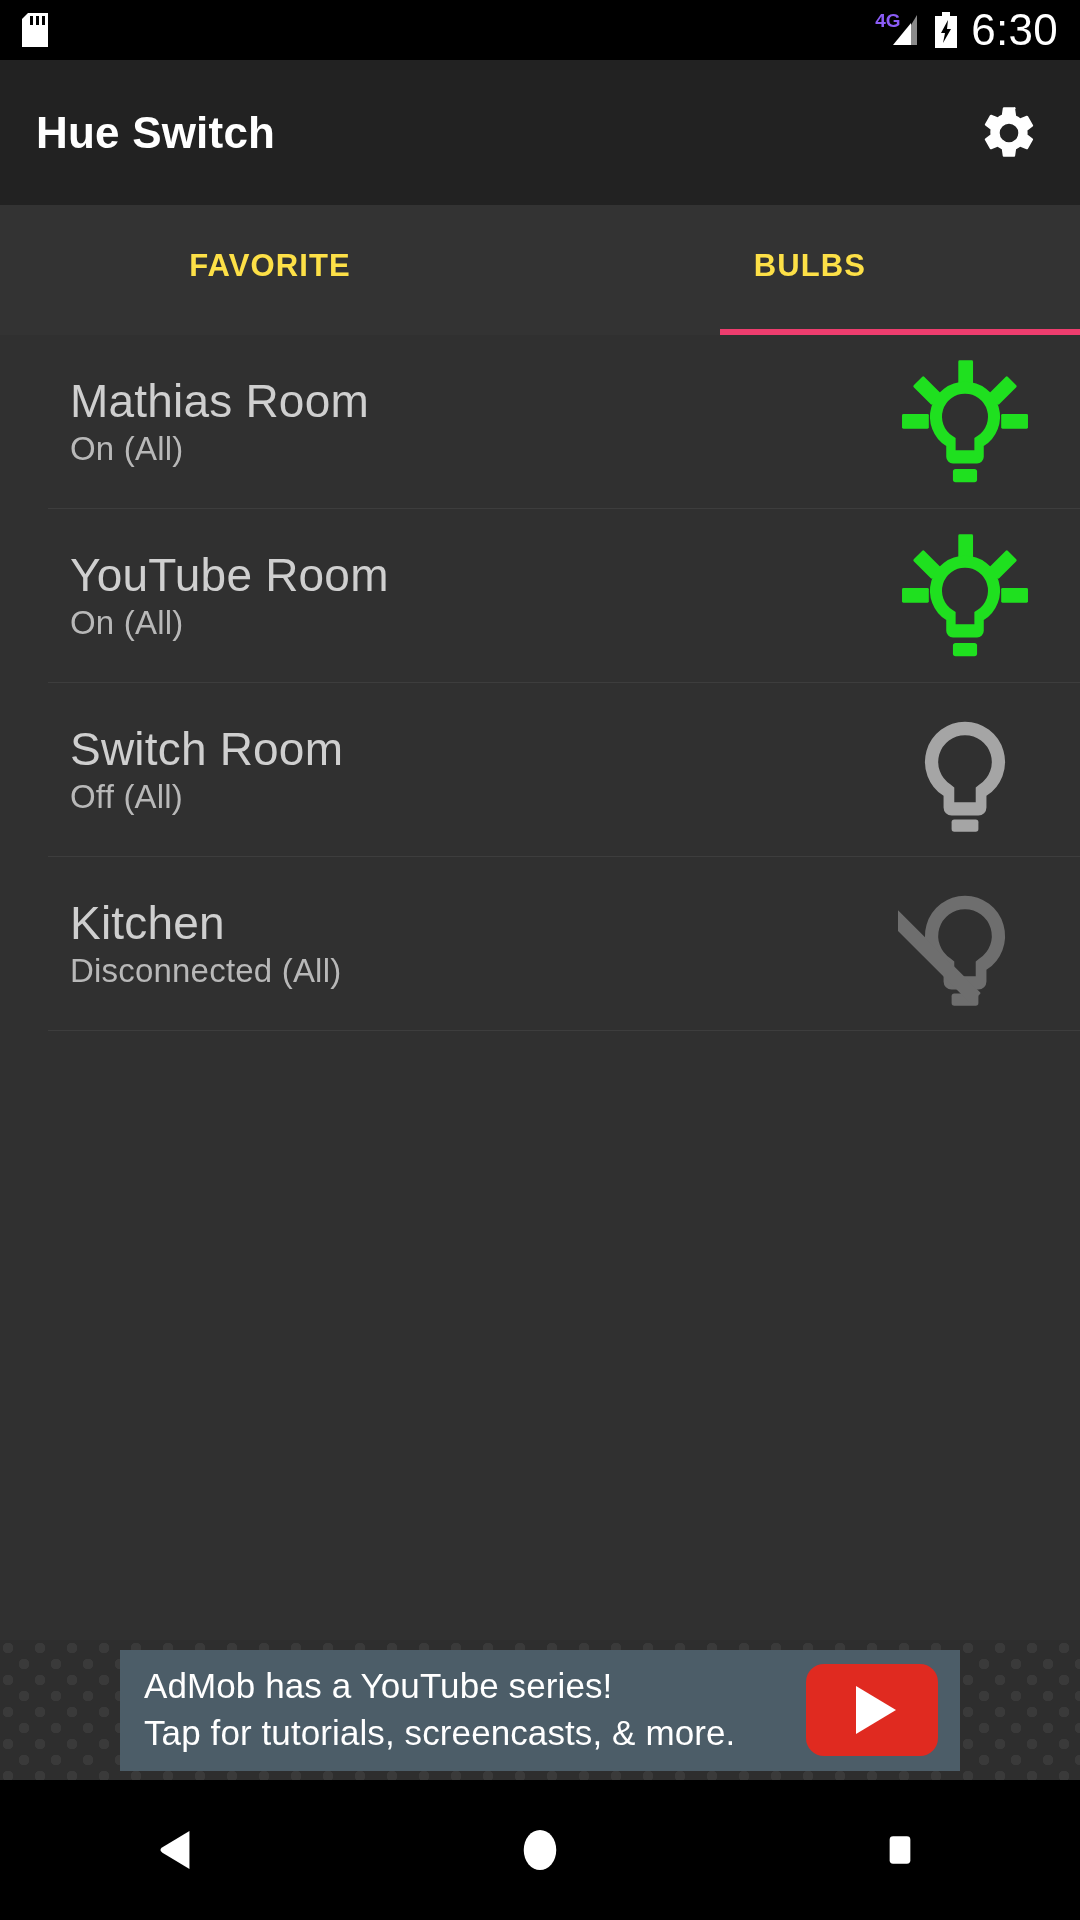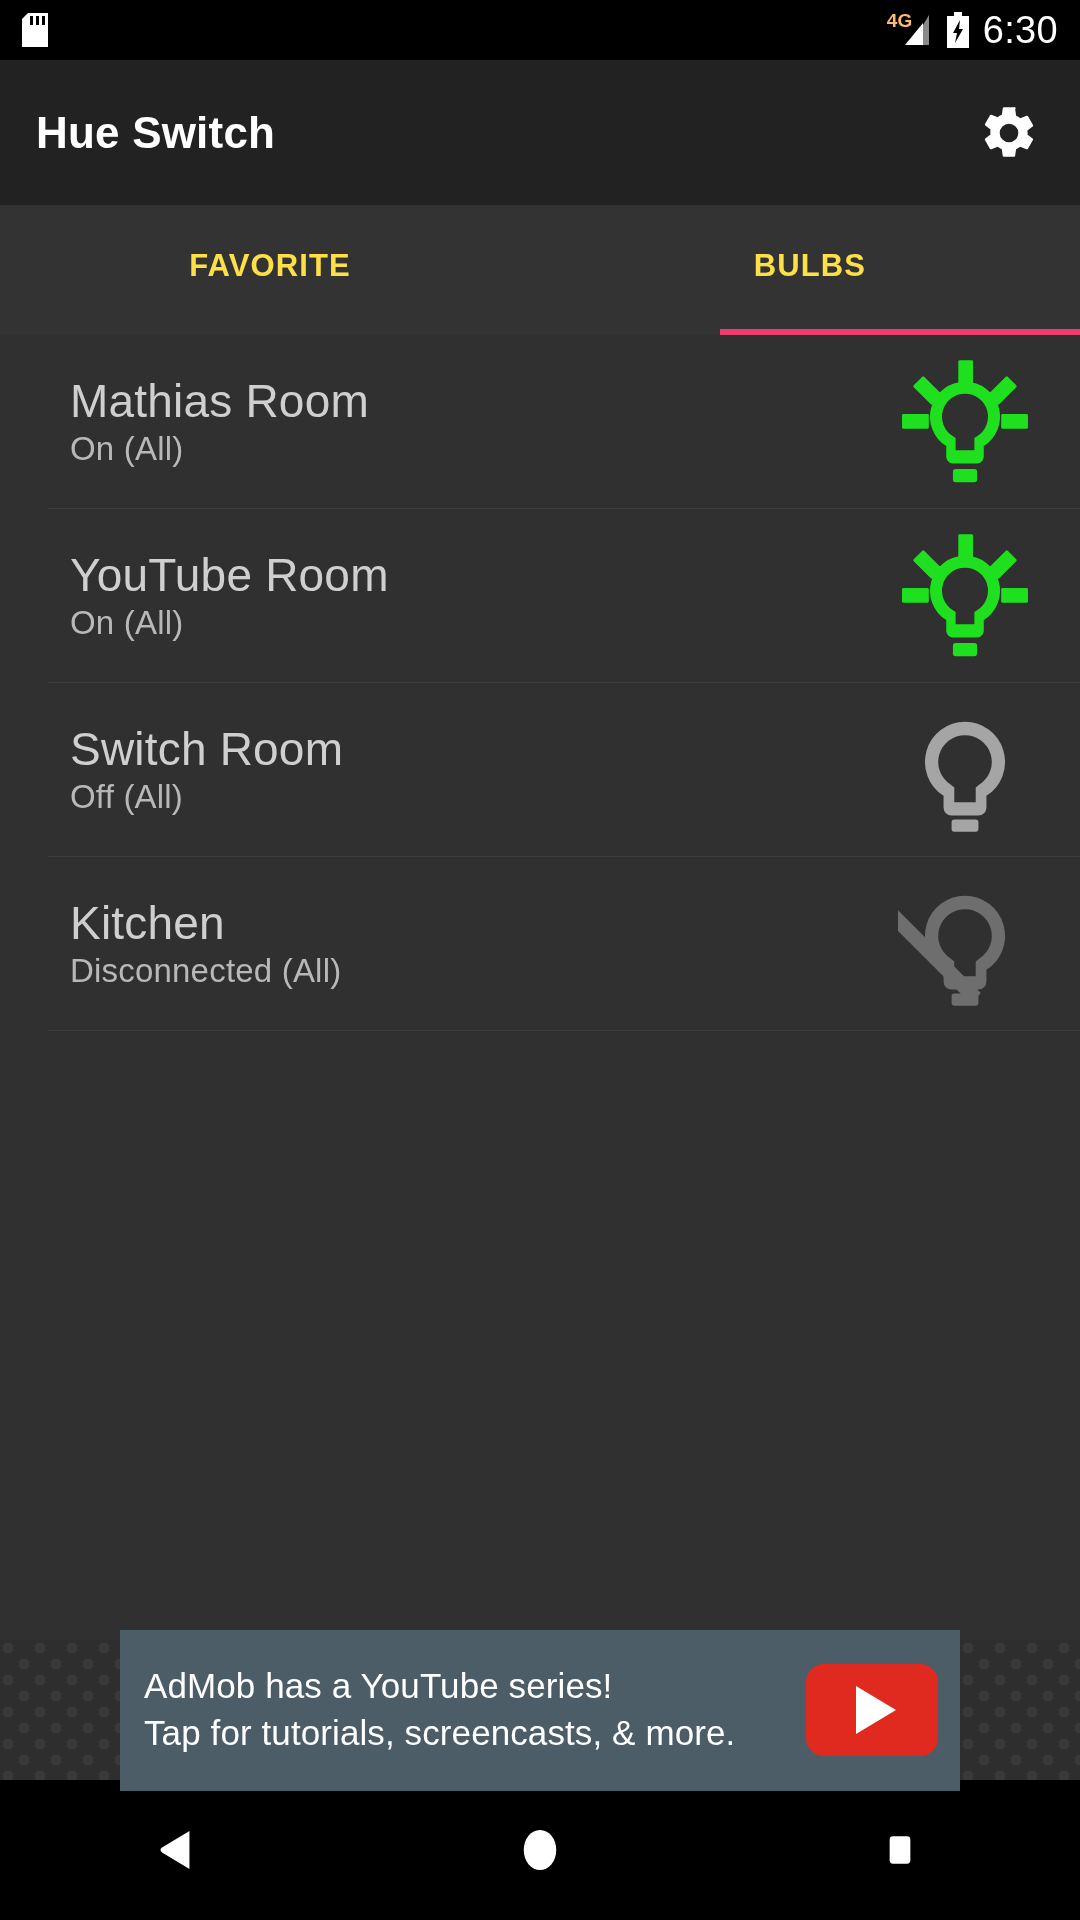--- a/index.html
+++ b/index.html
@@ -12,24 +12,24 @@
   #app { position:relative; width:1080px; height:1920px; display:flex; flex-direction:column; }
 
   
   .statusbar {
     height:60px; background:#000; flex:0 0 60px;
     display:flex; align-items:center; padding:0 22px;
     color:#fff;
   }
   .sb-left { display:flex; align-items:center; gap:10px; }
   .sb-right { margin-left:auto; display:flex; align-items:center; gap:12px; }
-  .sb-time { font-size:38px; font-weight:400; letter-spacing:.3px; color:#fff; line-height:1; }
+  .sb-time { font-size:44px; font-weight:400; letter-spacing:.3px; color:#fff; line-height:1; }
   .sd-icon { width:26px; height:34px; position:relative; }
   .signal-wrap { position:relative; width:44px; height:34px; display:flex; align-items:flex-end; }
-  .net-label { position:absolute; left:-2px; top:-2px; font-size:19px; font-weight:700; color:#fdba74; line-height:1;text-align:center; }
+  .net-label { position:absolute; left:-2px; top:-2px; font-size:19px; font-weight:700; color:#8b5cf6; line-height:1;text-align:center; }
   .batt { width:26px; height:36px; position:relative; }
 
   
   .toolbar {
     flex:0 0 145px; height:145px; background:#222222;
     display:flex; align-items:center; padding:8px 36px;
   }
   .app-title { font-size:44px; font-weight:700; color:#fff; letter-spacing:.2px; }
   .gear-btn { margin-left:auto; width:70px; height:70px; display:flex; align-items:center; justify-content:center; }
 
@@ -66,21 +66,21 @@
   .adzone {
     flex:0 0 140px; height:140px; position:relative;
     background-color:#2e2e2e;
     background-image:
       radial-gradient(circle at 8px 8px, #3a3a3a 5px, transparent 5.5px),
       radial-gradient(circle at 24px 24px, #3a3a3a 5px, transparent 5.5px);
     background-size:32px 32px, 32px 32px;
     display:flex; align-items:center; justify-content:center;
   }
   .adbanner {
-    width:840px; height:161px; background:#4C5D68;
+    width:840px; height:121px; background:#4C5D68;
     display:flex; align-items:center; padding:0 22px 0 24px;
   }
   .ad-lines { display:flex; flex-direction:column; justify-content:center; gap:2px; }
   .ad-line { font-size:35px; color:#fff; line-height:1.28; letter-spacing:.1px; white-space:nowrap; }
   .yt-btn {
     margin-left:auto; width:132px; height:92px; background:#E02A20;
     border-radius:18px; display:flex; align-items:center; justify-content:center;
   }
   .yt-tri {
     width:0; height:0; border-left:40px solid #fff;

